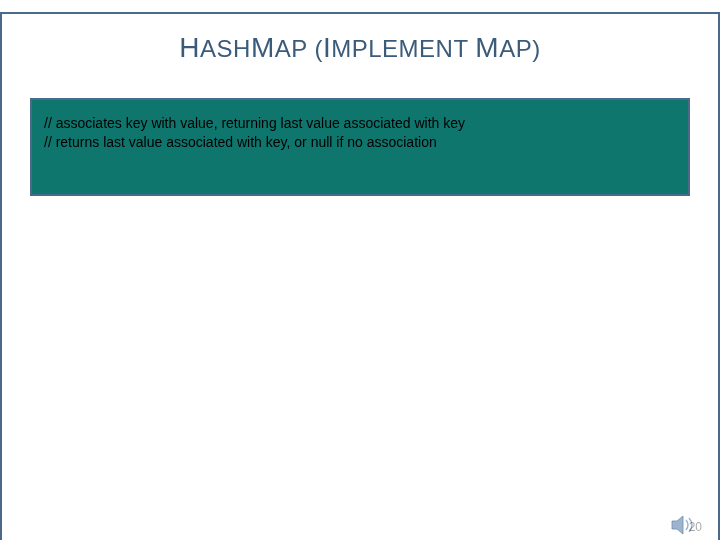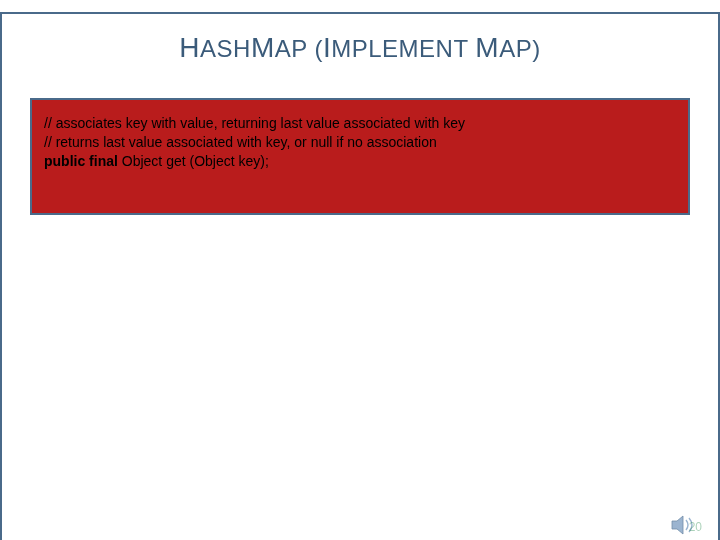--- a/index.html
+++ b/index.html
@@ -26,60 +26,57 @@
     letter-spacing: 0.5px;
     padding-top: 18px;
     padding-bottom: 16px;
     font-weight: normal;
   }
   .title .cap { font-size: 28px; }
   .code-box {
     margin: 18px 28px 0 28px;
     border: 2px solid #4a6a8a;
     padding: 14px 12px 42px 12px;
-    background: #b91c1c;
+    background: #0f766e;
   }
   .code-box p {
     font-size: 14px;
     line-height: 1.35;
     color: #000;
   }
   .code-box .kw { font-weight: bold; }
   .speaker-icon {
     position: absolute;
     right: 22px;
     bottom: 14px;
     width: 26px;
     height: 22px;
     opacity: 0.85;
   }
   .page-num {
     position: absolute;
     right: 16px;
     bottom: 16px;
-    color: #15803d;
+    color: #000000;
     font-size: 12px;
     opacity: 0.35;
   }
 </style>
 </head>
 <body>
 
 <div class="slide">
 
   <h1 class="title">
     <span class="cap">H</span><span>ASH</span><span class="cap">M</span><span>AP</span><span> (</span><span class="cap">I</span><span>MPLEMENT </span><span class="cap">M</span><span>AP</span><span>)</span>
   </h1>
 
   <div class="code-box">
     <p>// associates key with value, returning last value associated with key</p>
     <p>// returns last value associated with key, or null if no association</p>
-    <p>
-      <span class="kw">public final</span><span> Object get (Object key);</span>
-    </p>
   </div>
 
   <svg class="speaker-icon" viewBox="0 0 26 22">
     <path d="M2 7 L7 7 L13 2 L13 20 L7 15 L2 15 Z" fill="#8aa8c8" stroke="#5a7a9a" stroke-width="0.8"></path>
     <path d="M16 6 Q20 11 16 16" fill="none" stroke="#8aa8c8" stroke-width="1.4"></path>
     <path d="M19 4 Q25 11 19 18" fill="none" stroke="#8aa8c8" stroke-width="1.4"></path>
   </svg>
 
   <div class="page-num">20</div>
 

